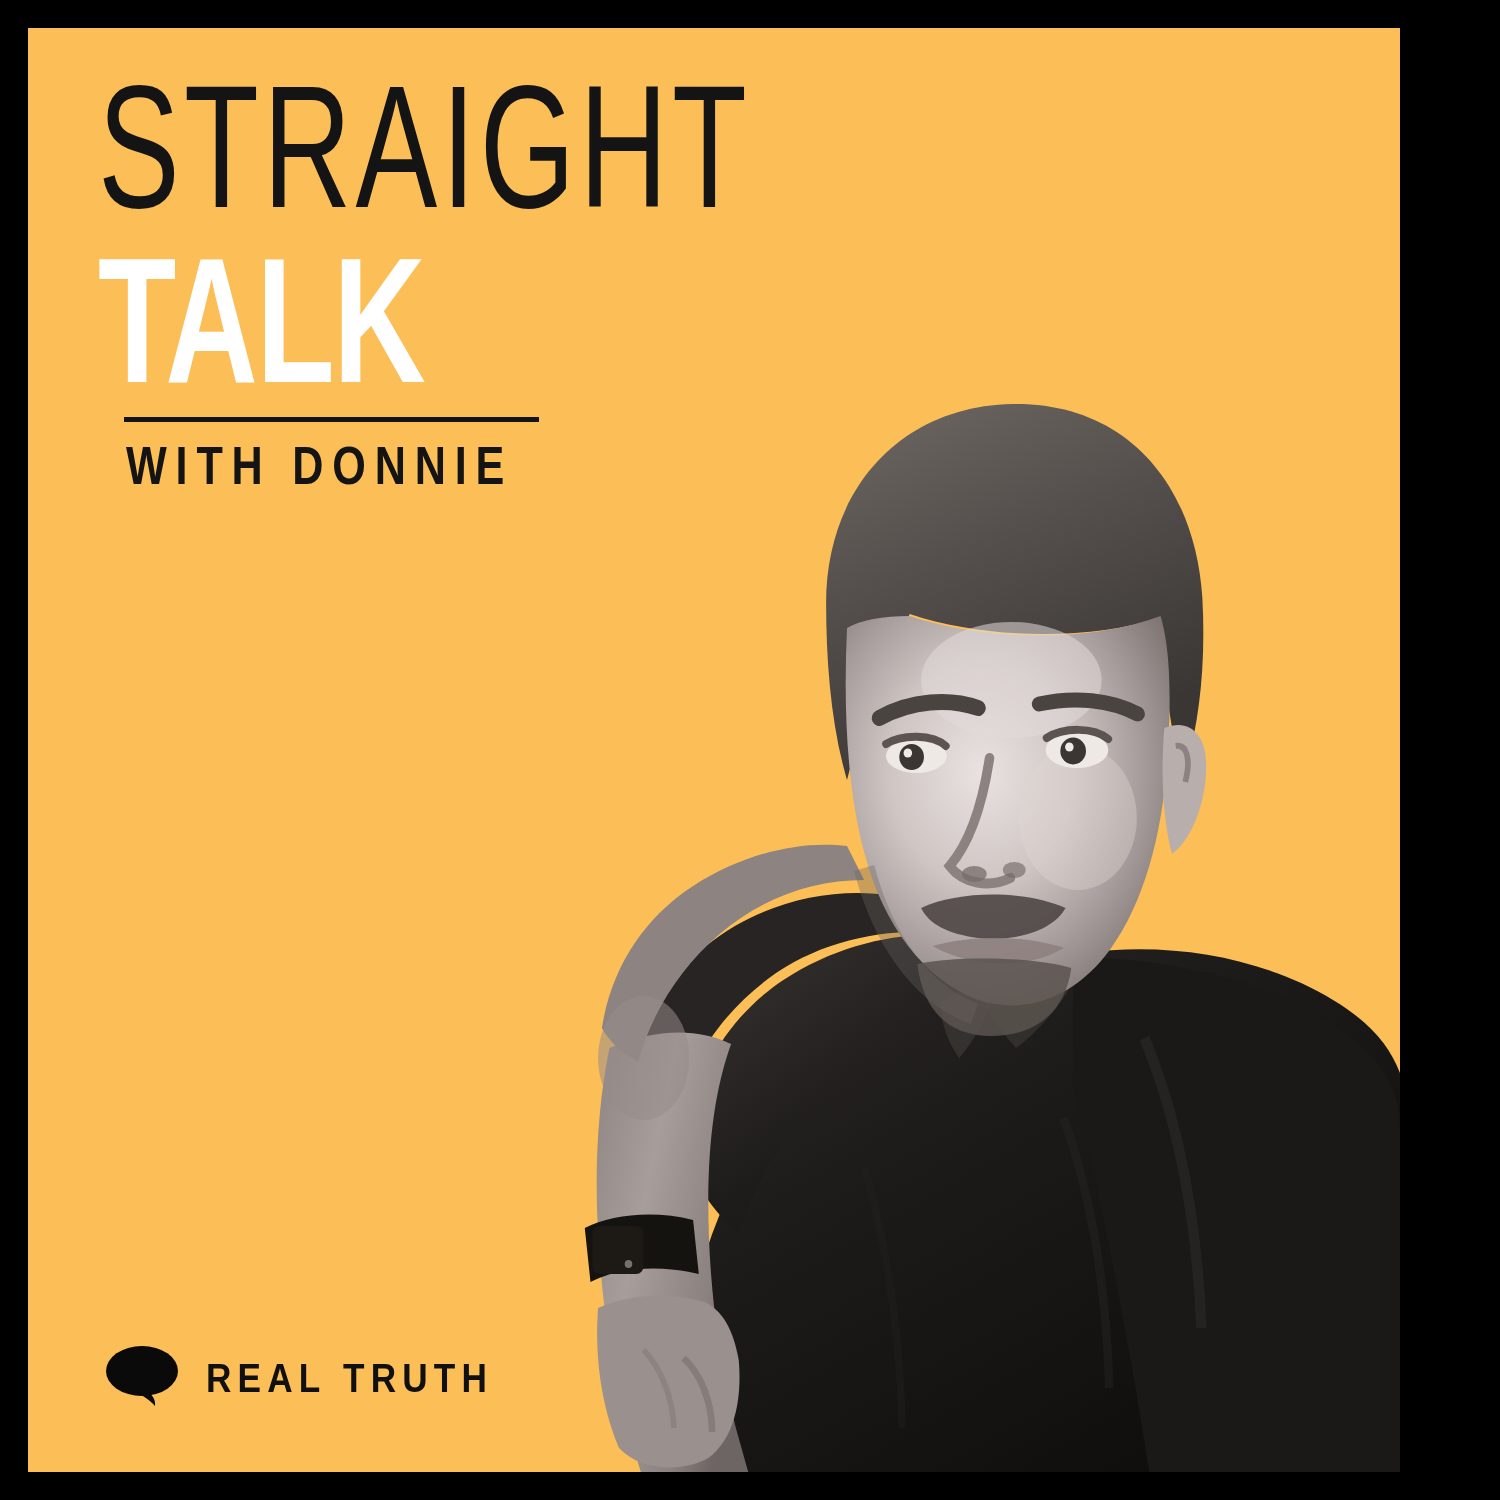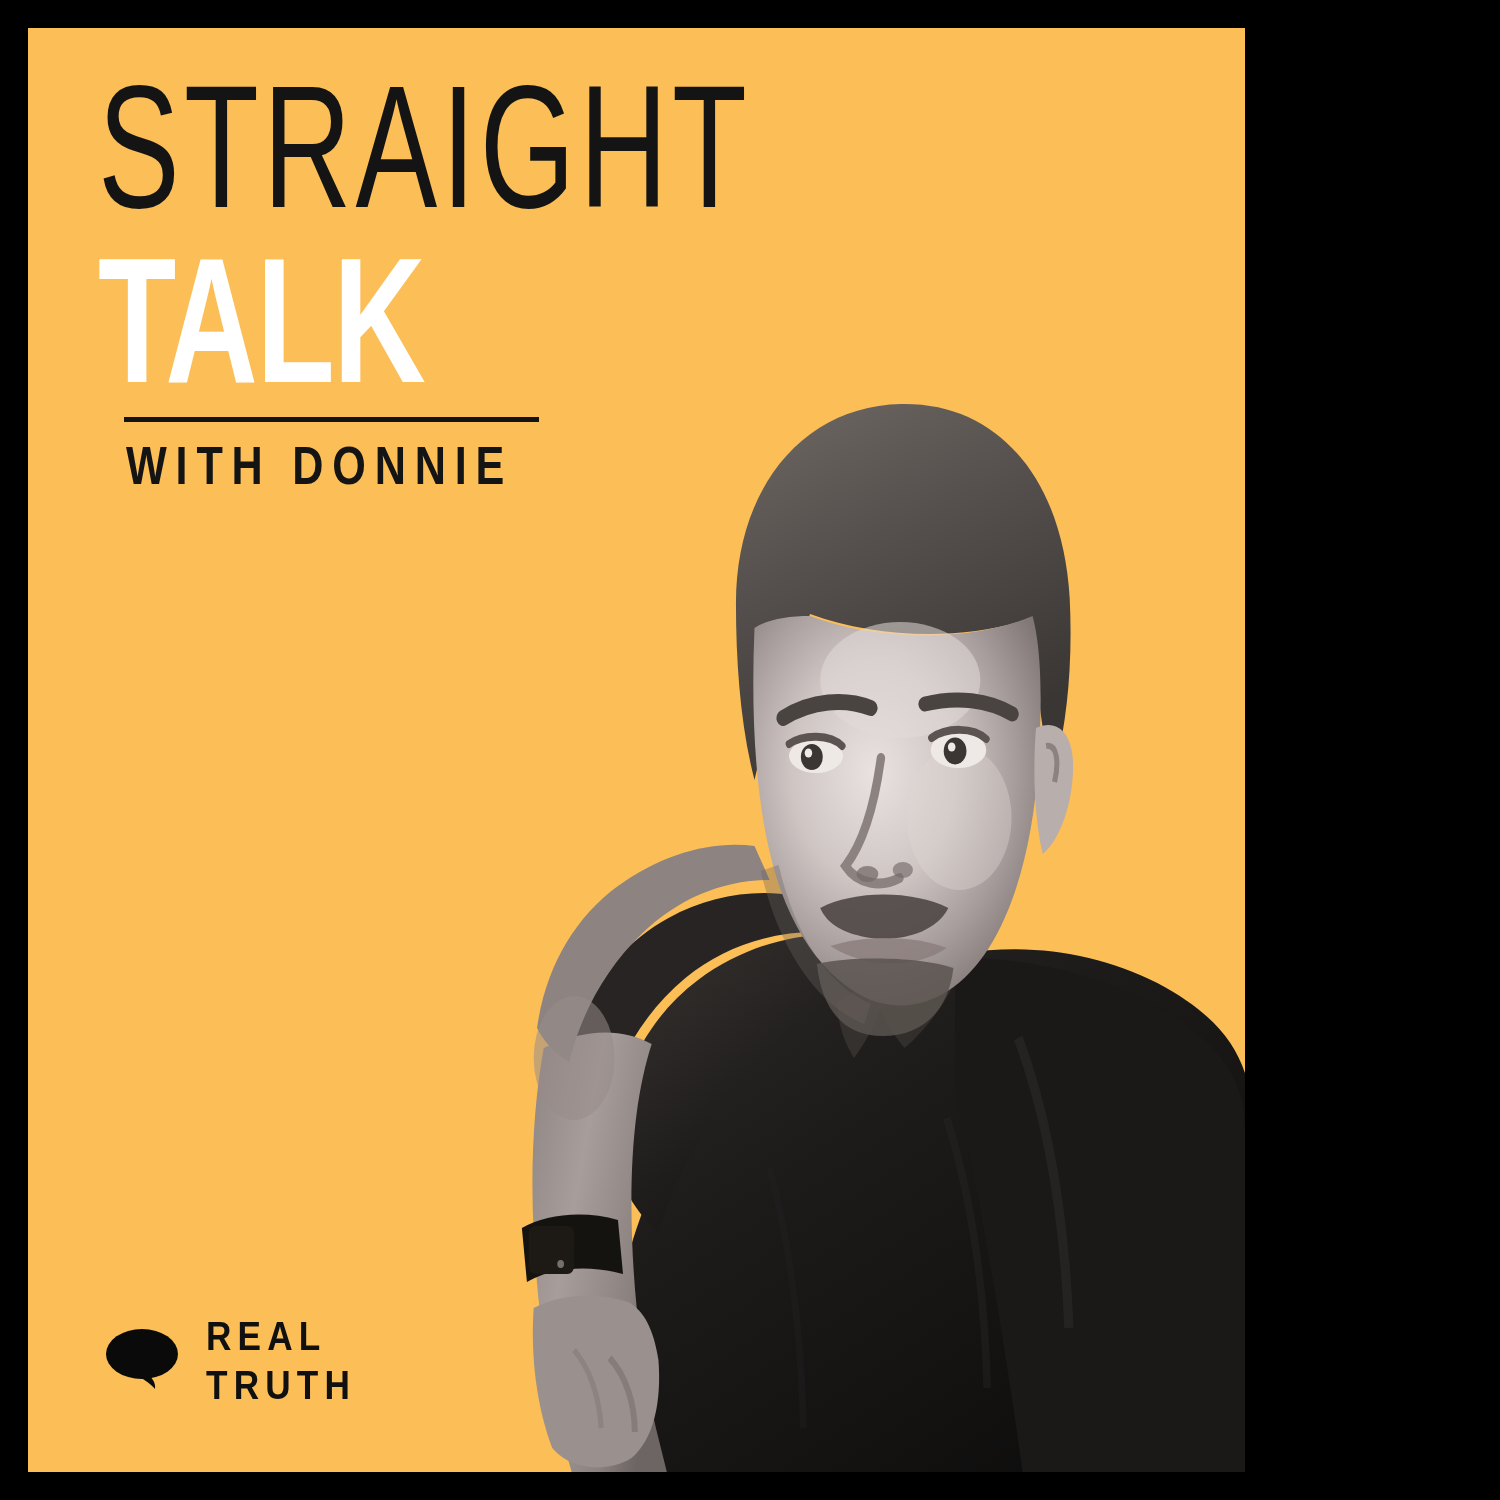--- a/index.html
+++ b/index.html
@@ -13,21 +13,21 @@
     height: 1500px;
     background: #000000;
     overflow: hidden;
     font-family: "Liberation Sans", sans-serif;
   }
   
   #canvas {
     position: absolute;
     left: 28px;
     top: 28px;
-    width: 1217px;
+    width: 1372px;
     height: 1444px;
     background: #FCBE57;
     overflow: hidden;
   }
 
   
   #photo {
     position: absolute;
     left: 0; top: 0; right: 0; bottom: 0;
     pointer-events: none;
@@ -116,21 +116,21 @@
     position: absolute;
     left: 78px;
     bottom: 62px;
     display: flex;
     align-items: center;
     gap: 22px;
   }
   #bubble { width: 78px; height: 62px; flex: 0 0 auto; }
   #brand-words {
     display: flex;
-    flex-direction: column;
+    flex-direction: row;
     justify-content: center;
     margin-top: 2px;
   }
   .brand-word {
     font-family: "Liberation Sans Narrow", "Liberation Sans", sans-serif;
     font-weight: 600;
     font-size: 40px;
     line-height: 1.22;
     letter-spacing: 7px;
     color: #101010;

